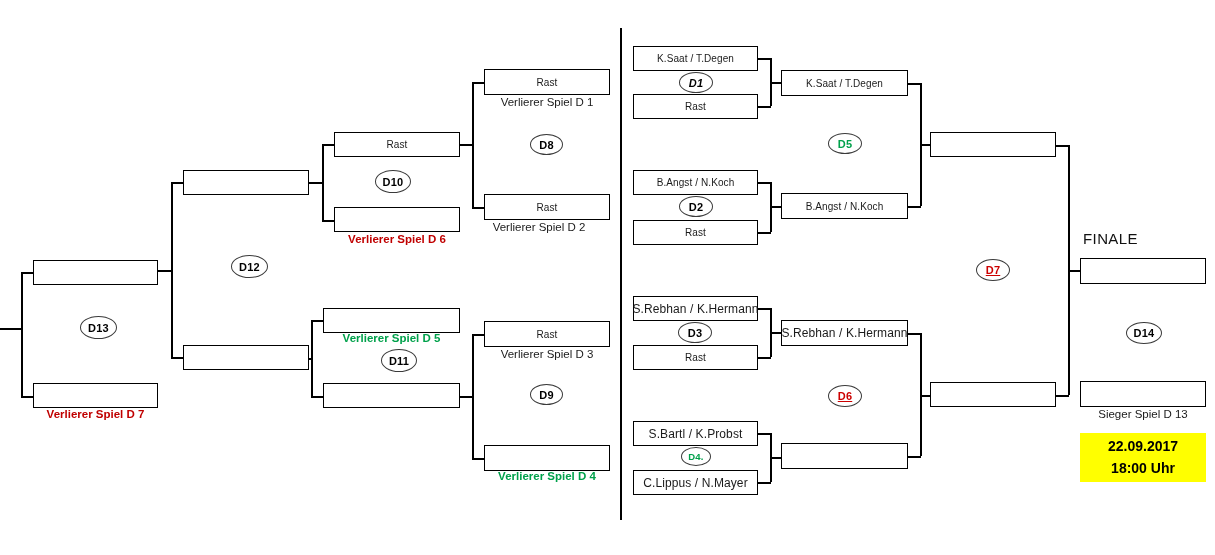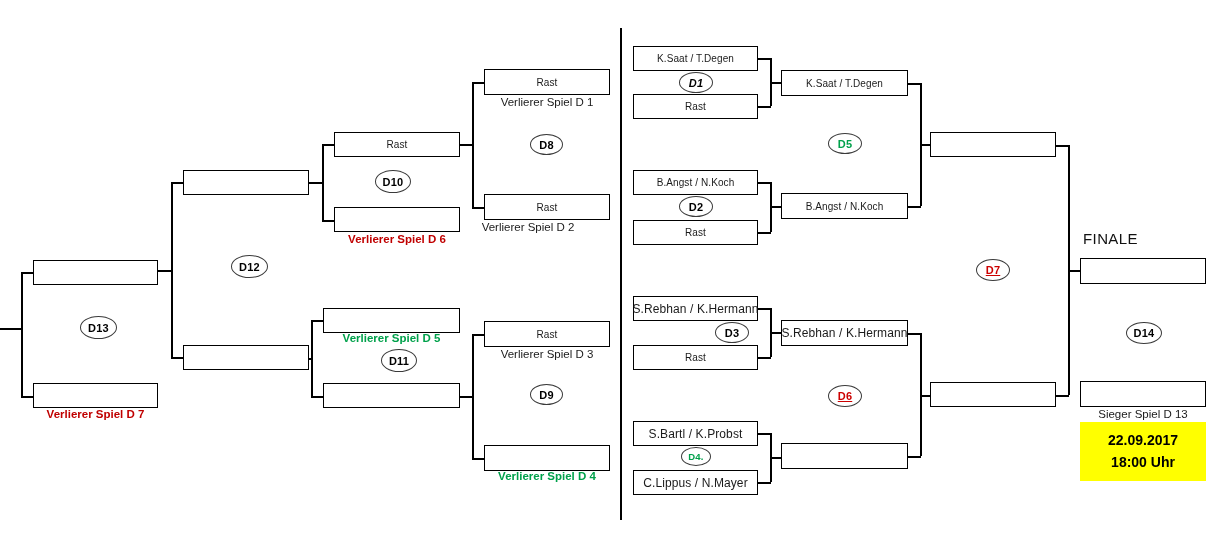--- a/index.html
+++ b/index.html
@@ -102,21 +102,21 @@
   <div class="box" style="left:633px;top:170px;width:125px;height:25px;">B.Angst / N.Koch</div>
   <div class="box" style="left:633px;top:220px;width:125px;height:25px;">Rast</div>
   <div class="oval" style="left:679px;top:196px;width:34px;height:21px;">D2</div>
   <div class="v" style="left:770px;top:182px;height:50px;"></div>
   <div class="h" style="left:758px;top:182px;width:13px;"></div>
   <div class="h" style="left:758px;top:232px;width:13px;"></div>
   <div class="h" style="left:770px;top:206px;width:12px;"></div>
 
   <div class="box small" style="left:633px;top:296px;width:125px;height:25px;">S.Rebhan / K.Hermann</div>
   <div class="box" style="left:633px;top:345px;width:125px;height:25px;">Rast</div>
-  <div class="oval" style="left:715px;top:322px;width:34px;height:21px;">D3</div>
+  <div class="oval" style="left:678px;top:322px;width:34px;height:21px;">D3</div>
   <div class="v" style="left:770px;top:308px;height:49px;"></div>
   <div class="h" style="left:758px;top:308px;width:13px;"></div>
   <div class="h" style="left:758px;top:357px;width:13px;"></div>
   <div class="h" style="left:770px;top:332px;width:12px;"></div>
 
   <div class="box small" style="left:633px;top:421px;width:125px;height:25px;">S.Bartl / K.Probst</div>
   <div class="box small" style="left:633px;top:470px;width:125px;height:25px;">C.Lippus / N.Mayer</div>
   <div class="oval small green" style="left:681px;top:447px;width:30px;height:19px;">D4.</div>
   <div class="v" style="left:770px;top:433px;height:49px;"></div>
   <div class="h" style="left:758px;top:433px;width:13px;"></div>
@@ -146,29 +146,29 @@
   <div class="h" style="left:1056px;top:145px;width:13px;"></div>
   <div class="h" style="left:1056px;top:395px;width:13px;"></div>
   <div class="h" style="left:1068px;top:270px;width:12px;"></div>
 
   <div class="finale-title" style="left:1083px;top:230px;">FINALE</div>
   <div class="box" style="left:1080px;top:258px;width:126px;height:26px;"></div>
   <div class="box" style="left:1080px;top:381px;width:126px;height:26px;"></div>
   <div class="oval" style="left:1126px;top:322px;width:36px;height:22px;">D14</div>
   <div class="cap" style="left:1080px;top:408px;width:126px;">Sieger Spiel D 13</div>
 
-  <div class="datebox" style="left:1080px;top:422px;width:126px;height:59px;justify-content:center;">
+  <div class="datebox" style="left:1080px;top:433px;width:126px;height:49px;justify-content:center;">
     <div>22.09.2017</div>
     <div>18:00 Uhr</div>
   </div>
 
   <div class="box" style="left:484px;top:69px;width:126px;height:26px;">Rast</div>
   <div class="cap" style="left:484px;top:96px;width:126px;">Verlierer Spiel D 1</div>
   <div class="box" style="left:484px;top:194px;width:126px;height:26px;">Rast</div>
-  <div class="cap" style="left:465px;top:221px;width:126px;">Verlierer Spiel D 2</div>
+  <div class="cap" style="left:476px;top:221px;width:126px;">Verlierer Spiel D 2</div>
   <div class="oval" style="left:530px;top:134px;width:33px;height:21px;">D8</div>
   <div class="v" style="left:472px;top:82px;height:125px;"></div>
   <div class="h" style="left:472px;top:82px;width:13px;"></div>
   <div class="h" style="left:472px;top:207px;width:13px;"></div>
   <div class="h" style="left:460px;top:144px;width:13px;"></div>
 
   <div class="box" style="left:484px;top:321px;width:126px;height:26px;">Rast</div>
   <div class="cap" style="left:484px;top:348px;width:126px;">Verlierer Spiel D 3</div>
   <div class="box" style="left:484px;top:445px;width:126px;height:26px;"></div>
   <div class="cap green" style="left:484px;top:470px;width:126px;">Verlierer Spiel D 4</div>

